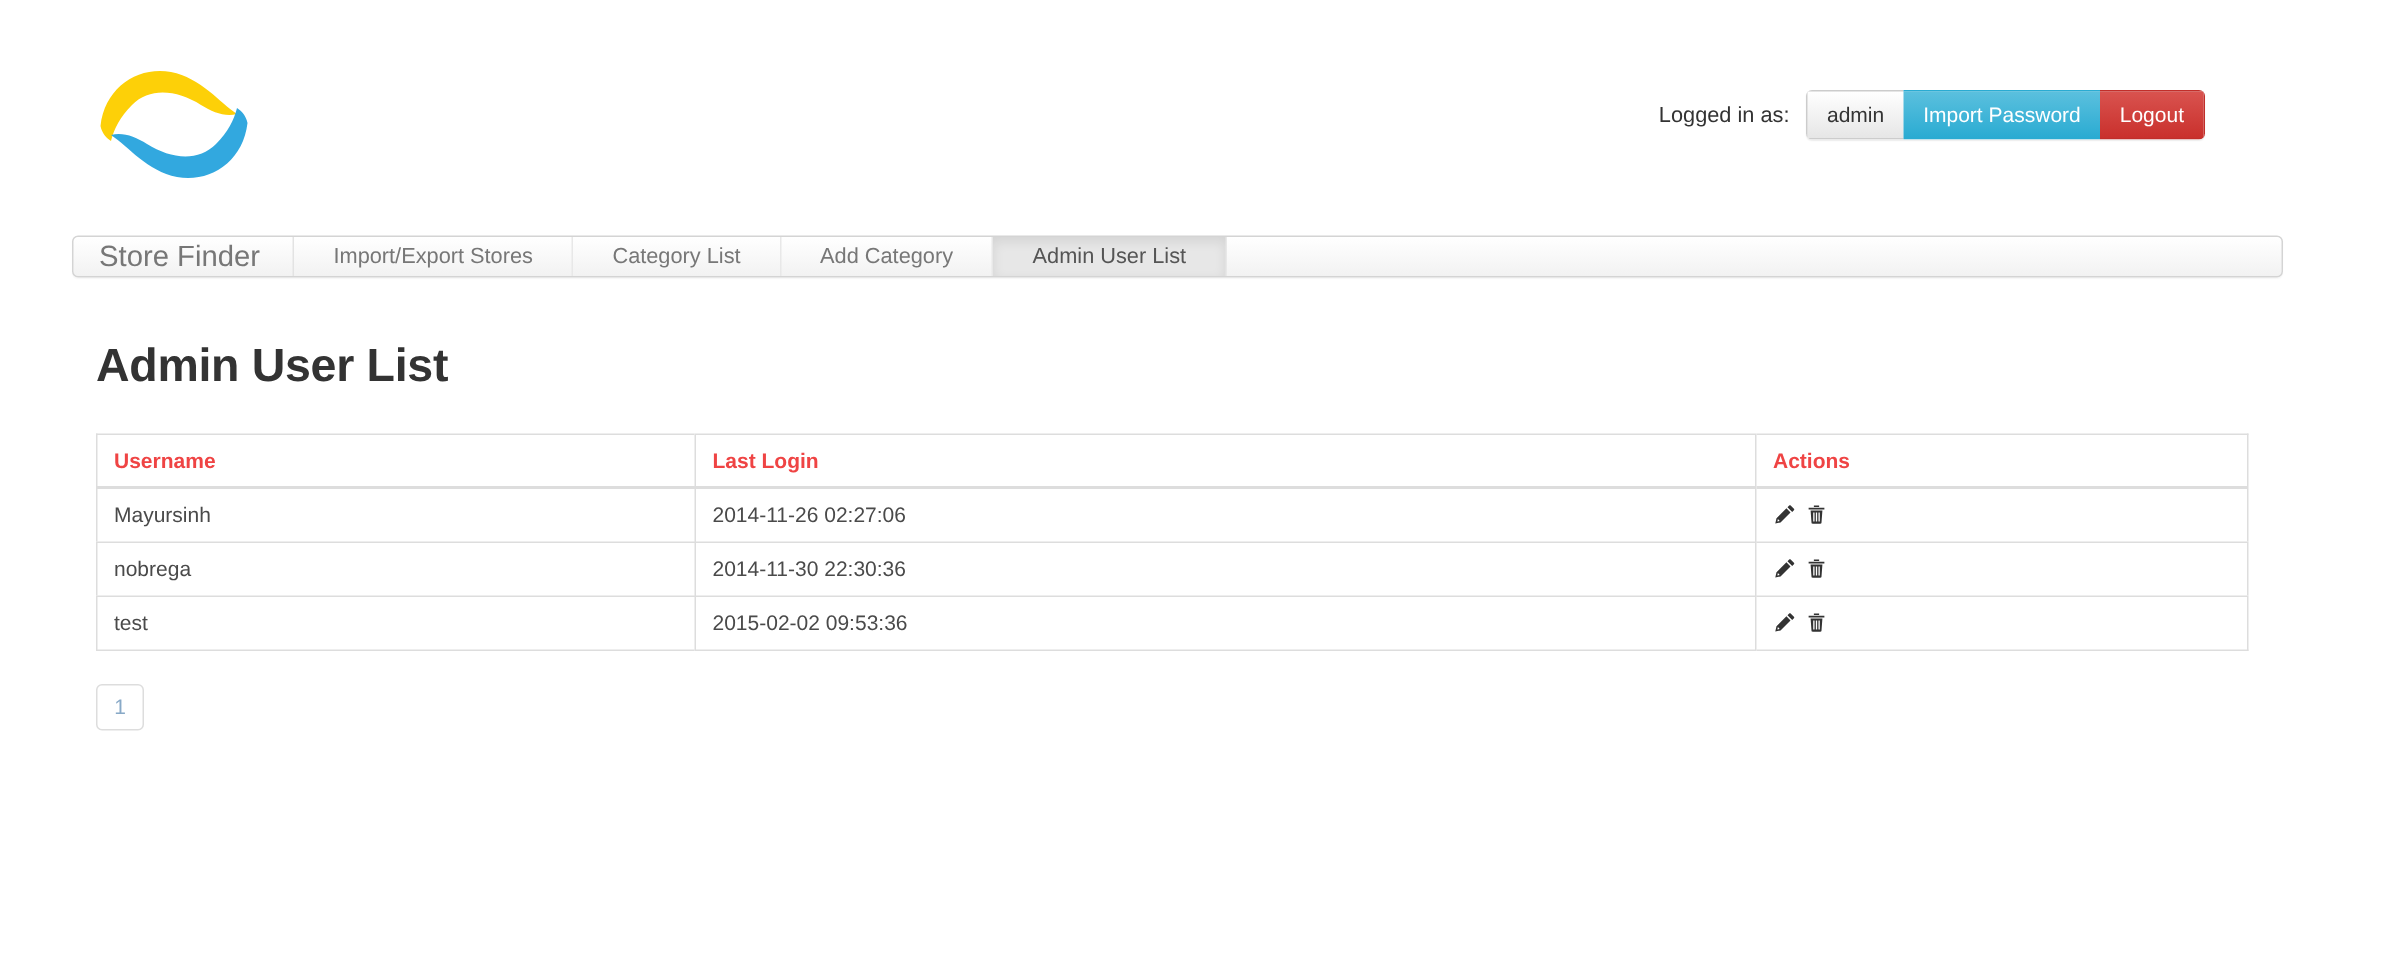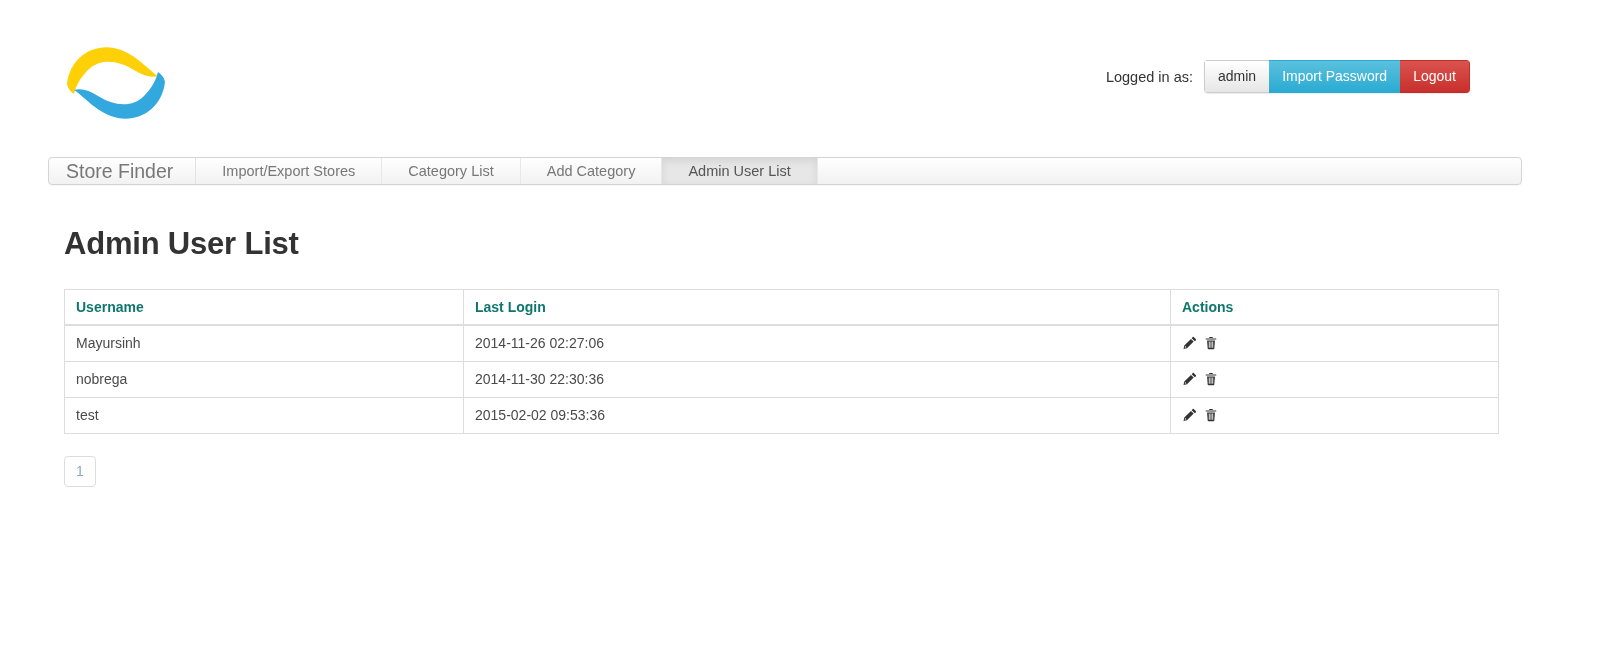--- a/index.html
+++ b/index.html
@@ -186,21 +186,21 @@
     padding: 9px 0 9px 11px;
     border-bottom: 1px solid #dddddd;
     border-right: 1px solid #dddddd;
     font-size: 14px;
   }
   table.user-table th:last-child,
   table.user-table td:last-child { border-right: none; }
   table.user-table tr:last-child td { border-bottom: none; }
   table.user-table th {
     font-weight: bold;
-    color: #0f766e;
+    color: #ef4444;
     border-bottom: 2px solid #dddddd;
     height: 35px;
   }
   table.user-table td {
     color: #4a4a4a;
     height: 36px;
   }
   .col-username { width: 399px; }
   .col-lastlogin { width: 707px; }
   .col-actions { width: auto; }

